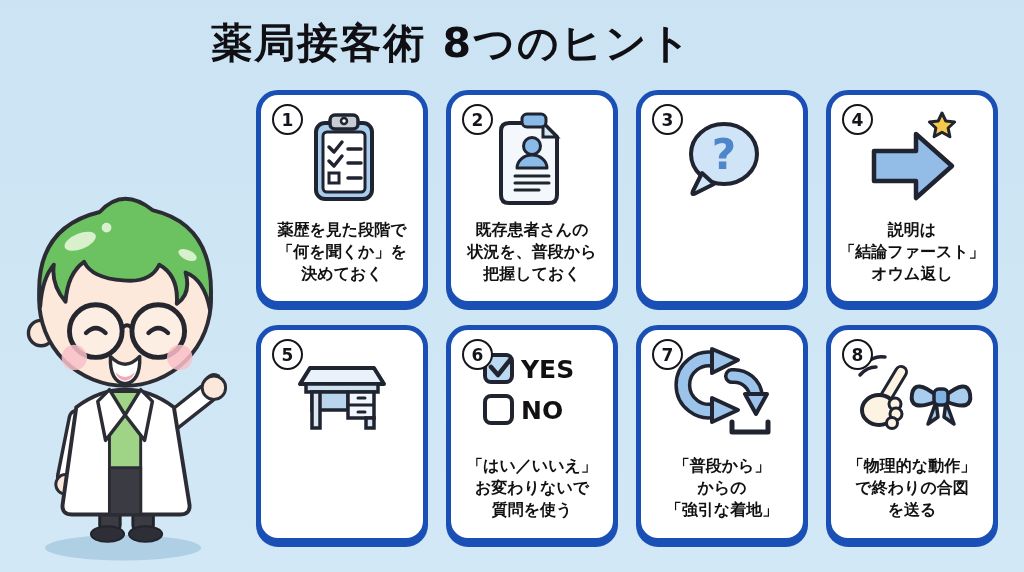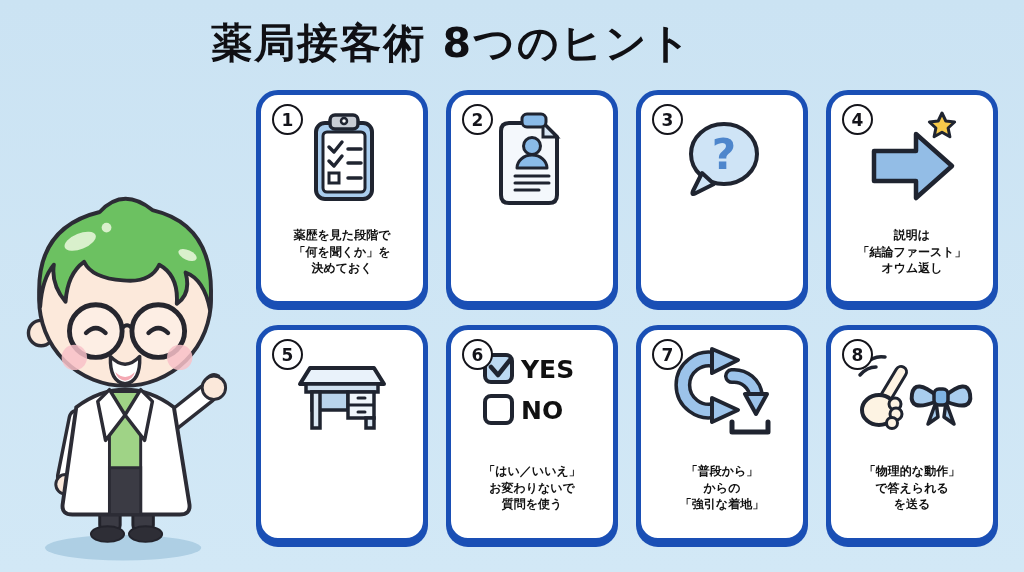--- a/index.html
+++ b/index.html
@@ -10,21 +10,21 @@
   .grid{position:absolute;left:256px;top:90px;width:748px;display:grid;
     grid-template-columns:repeat(4,172px);grid-template-rows:216px 218px;gap:19px 18px;}
   .card{position:relative;background:#ffffff;border:5px solid #1a4fb5;border-radius:22px;
     box-shadow:0 4px 0 #1a4fb5;box-sizing:border-box;display:flex;flex-direction:column;
     align-items:center;justify-content:flex-start;padding:6px 4px 8px 4px;}
   .card-num{position:absolute;top:9px;left:11px;width:27px;height:27px;border:2.5px solid #14141a;
     border-radius:50%;display:flex;align-items:center;justify-content:center;
     font-size:17px;font-weight:700;color:#14141a;background:#fff;}
   .card-icon{flex:0 0 auto;margin-top:6px;height:104px;display:flex;align-items:center;justify-content:center;}
   .card-text{flex:1;display:flex;align-items:center;justify-content:center;text-align:center;
-    white-space:pre-line;font-size:12px;font-weight:800;color:#111;line-height:1.38;}
+    white-space:pre-line;font-size:16px;font-weight:800;color:#111;line-height:1.38;}
   .mascot{position:absolute;left:6px;top:180px;width:244px;height:390px;}
 </style>
 </head>
 <body>
 <div id="canvas">
 
 <div class="title">薬局接客術 8つのヒント</div>
 
 <svg class="mascot" viewBox="0 0 250 390">
   <ellipse cx="120" cy="372" rx="80" ry="13" fill="#aecfe4"></ellipse>
@@ -96,20 +96,23 @@
     <div class="card-icon">
       <svg width="100" height="100" viewBox="0 0 100 100">
         <path d="M27 14 h34 l14 14 v58 q0 8 -8 8 h-40 q-8 0 -8 -8 v-64 q0 -8 8 -8 z" fill="#f4f8fc" stroke="#1f2430" stroke-width="4" stroke-linejoin="round"></path>
         <path d="M61 14 l14 14 h-14 z" fill="#d7e6f4" stroke="#1f2430" stroke-width="3"></path>
         <rect x="40" y="5" width="24" height="13" rx="5" fill="#8abbe8" stroke="#1f2430" stroke-width="3"></rect>
         <circle cx="50" cy="37" r="8.5" fill="#8abbe8" stroke="#1f2430" stroke-width="3"></circle>
         <path d="M35 59 a15 13 0 0 1 30 0 z" fill="#8abbe8" stroke="#1f2430" stroke-width="3" stroke-linejoin="round"></path>
         <path d="M33 67 h34 M33 74 h34 M33 81 h24" stroke="#1f2430" stroke-width="3" stroke-linecap="round"></path>
       </svg>
     </div>
+    <div class="card-text">既存患者さんの
+状況を、普段から
+把握しておく</div>
   </div>
 
   <div class="card">
     <div class="card-num">3</div>
     <div class="card-icon">
       <svg width="100" height="100" viewBox="0 0 100 100">
         <ellipse cx="52" cy="45" rx="33" ry="30" fill="#cfe4f6" stroke="#1f2430" stroke-width="4"></ellipse>
         <path d="M30 64 l-9 18 q-2 5 3 2 l18 -9 z" fill="#cfe4f6" stroke="#1f2430" stroke-width="4" stroke-linejoin="round"></path>
         <text x="52" y="60" text-anchor="middle" font-size="42" font-weight="800" fill="#4e86cc">?</text>
       </svg>
@@ -192,18 +195,18 @@
         <circle cx="47" cy="66" r="6" fill="#fdf3e3" stroke="#1f2430" stroke-width="3"></circle>
         <circle cx="43" cy="75" r="5.5" fill="#fdf3e3" stroke="#1f2430" stroke-width="3"></circle>
         <path d="M88 48 Q66 30 63 46 Q60 64 86 54 Z" fill="#a9cdee" stroke="#1f2430" stroke-width="4" stroke-linejoin="round"></path>
         <path d="M96 48 Q118 30 121 46 Q124 64 98 54 Z" fill="#a9cdee" stroke="#1f2430" stroke-width="4" stroke-linejoin="round"></path>
         <path d="M87 54 L79 76 L89 69 Z" fill="#a9cdee" stroke="#1f2430" stroke-width="3.5" stroke-linejoin="round"></path>
         <path d="M97 54 L105 76 L95 69 Z" fill="#a9cdee" stroke="#1f2430" stroke-width="3.5" stroke-linejoin="round"></path>
         <rect x="85" y="41" width="14" height="16" rx="5" fill="#7fb3e3" stroke="#1f2430" stroke-width="3.5"></rect>
       </svg>
     </div>
     <div class="card-text">「物理的な動作」
-で答えられる
+で終わりの合図
 を送る</div>
   </div>
 
 </div>
 </div>
 
 </body></html>

